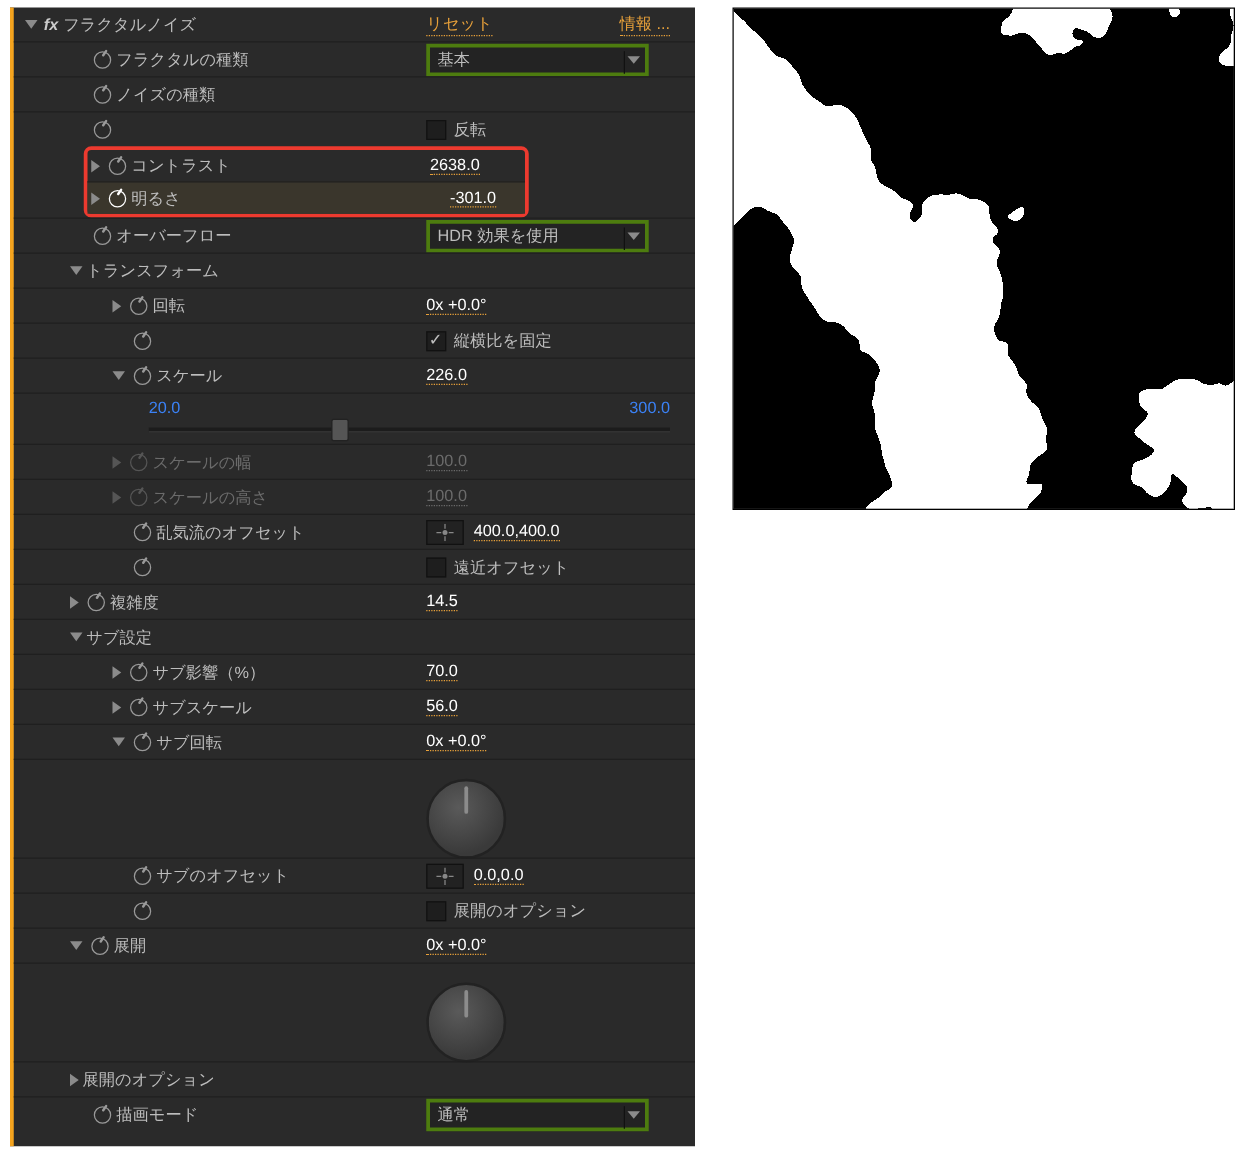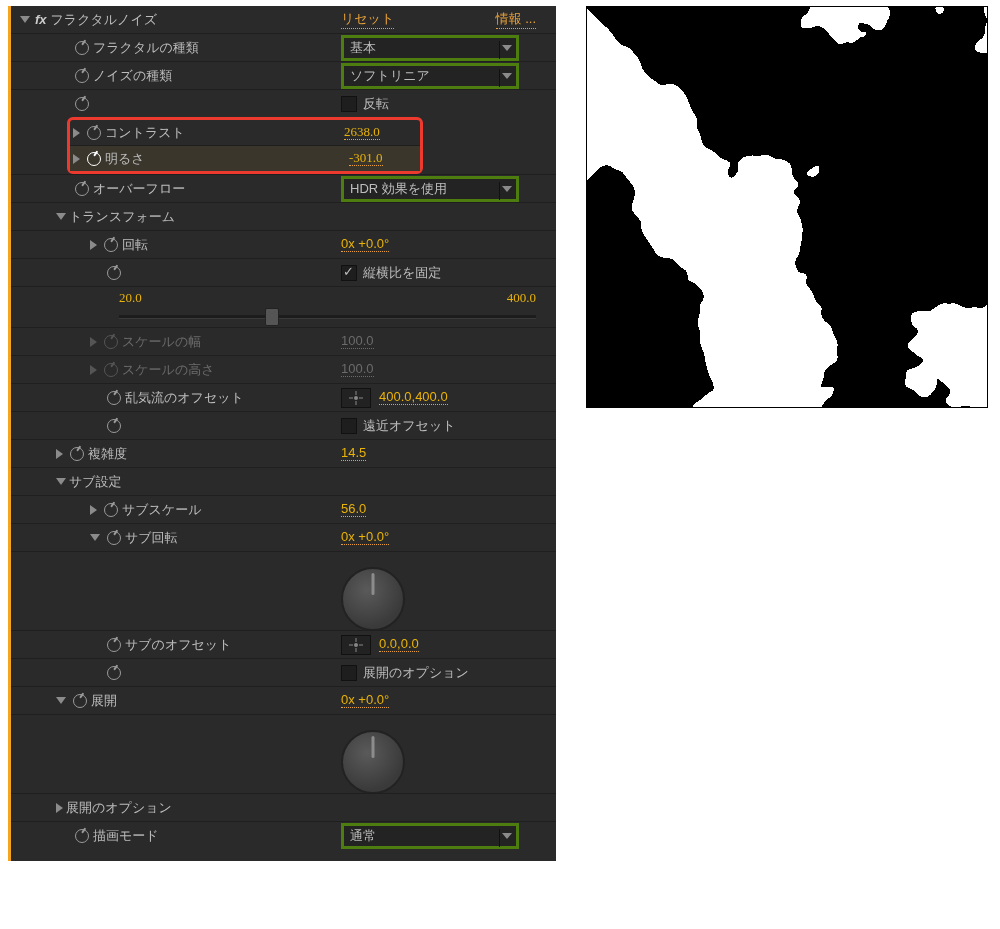--- a/index.html
+++ b/index.html
@@ -15,21 +15,21 @@
   .stop::before{content:"";position:absolute;inset:0;border:1.5px solid #9a9a9a;border-radius:50%;}
   .stop::after{content:"";position:absolute;left:50%;top:-2px;width:2px;height:6px;background:#9a9a9a;border-radius:1px;transform:translateX(-50%) rotate(35deg);transform-origin:bottom center;}
   .stop.dim::before{border-color:#555;}
   .stop.dim::after{background:#555;}
   .stop.active::before{border-color:#d3d3d3;}
   .stop.active::after{background:#d3d3d3;}
   .stop.active{filter:brightness(1.4);}
   .lbl{flex:0 0 auto;color:#bdbdbd;}
   .lbl.dim{color:#6b6b6b;}
   .valcol{position:absolute;left:330px;top:0;height:100%;display:flex;align-items:center;}
-  .hot{color:#eab308;border-bottom:1px dotted #e8a13a;line-height:14px;}
+  .hot{color:#ffffff;border-bottom:1px dotted #e8a13a;line-height:14px;}
   .hot.dim{color:#6b6b6b;border-bottom-color:#6b6b6b;}
   .link{color:#e8a13a;border-bottom:1px dotted #e8a13a;cursor:pointer;}
   .dd{display:inline-flex;align-items:center;background:#232323;border:3px solid #4d7c0f;height:20px;min-width:160px;padding:0 6px;color:#bdbdbd;position:relative;}
   .dd .caret{position:absolute;right:4px;top:50%;transform:translateY(-50%);width:0;height:0;border-left:5px solid transparent;border-right:5px solid transparent;border-top:6px solid #8b8b8b;}
   .dd .caret::before{content:"";position:absolute;left:-8px;top:-10px;width:1px;height:18px;background:#111;}
   .chk{display:inline-block;width:14px;height:14px;border:1px solid #111;background:#1e1e1e;margin-right:6px;position:relative;vertical-align:middle;}
   .chk.on::after{content:"✓";position:absolute;left:1px;top:-2px;color:#bdbdbd;font-size:13px;}
   .fx{font-style:italic;font-weight:bold;color:#cbcbcb;margin:0 4px 0 2px;}
   .highlight{border:3px solid #ed3a2f;border-radius:6px;}
   .slider{position:relative;height:18px;margin:1px 0 0 0;}
@@ -69,53 +69,47 @@
         <span>基本</span>
         <span class="caret"></span>
       </span>
     </div>
   </div>
 
   <div class="row">
     <span class="pad" style="width:60px"></span>
     <span class="stop"></span>
     <span class="lbl">ノイズの種類</span>
-    <div class="valcol">
-      <span class="dd">
-        <span>ソフトリニア</span>
-        <span class="caret"></span>
-      </span>
-    </div>
   </div>
 
   <div class="row">
     <span class="pad" style="width:60px"></span>
     <span class="stop"></span>
     <div class="valcol">
       <span class="chk"></span>
       <span class="lbl">反転</span>
     </div>
   </div>
 
-  <div class="highlight" style="margin:0 0 0 56px;width:350px;font-family:Liberation Serif, serif;">
+  <div class="highlight" style="margin:0 0 0 56px;width:350px;">
     <div class="row" style="border-top:none;height:25px;">
       <span class="pad" style="width:0px"></span>
       <span class="tri right"></span>
       <span class="stop"></span>
       <span class="lbl">コントラスト</span>
       <div class="valcol" style="left:274px">
         <span class="hot">2638.0</span>
       </div>
     </div>
     <div class="row" style="background:#3a362c;height:25px;">
       <span class="pad" style="width:0px"></span>
       <span class="tri right"></span>
       <span class="stop active"></span>
       <span class="lbl">明るさ</span>
-      <div class="valcol" style="left:279px">
+      <div class="valcol" style="left:290px">
         <span class="hot">-301.0</span>
       </div>
     </div>
   </div>
 
   <div class="row">
     <span class="pad" style="width:60px"></span>
     <span class="stop"></span>
     <span class="lbl">オーバーフロー</span>
     <div class="valcol">
@@ -144,27 +138,36 @@
 
   <div class="row">
     <span class="pad" style="width:92px"></span>
     <span class="stop"></span>
     <div class="valcol">
       <span class="chk on"></span>
       <span class="lbl">縦横比を固定</span>
     </div>
   </div>
 
+  <div class="row">
+    <span class="pad" style="width:76px"></span>
+    <span class="tri down"></span>
+    <span class="stop"></span>
+    <span class="lbl">スケール</span>
+    <div class="valcol">
+      <span class="hot">226.0</span>
+    </div>
+  </div>
 
   <div class="row" style="height:40px;">
     <span class="pad" style="width:108px"></span>
     <div style="flex:1;padding-right:20px;">
-      <div style="display:flex;justify-content:space-between;color:#eab308;font-family:Liberation Serif, serif;">
+      <div style="display:flex;justify-content:space-between;color:#3b82f6;">
         <span>20.0</span>
-        <span>400.0</span>
+        <span>300.0</span>
       </div>
       <div class="slider">
         <div class="slider-track"></div>
         <div class="slider-thumb" style="left:35%;"></div>
       </div>
     </div>
   </div>
 
   <div class="row">
     <span class="pad" style="width:76px"></span>
@@ -222,20 +225,29 @@
       <span class="hot">14.5</span>
     </div>
   </div>
 
   <div class="row">
     <span class="pad" style="width:42px"></span>
     <span class="tri down"></span>
     <span class="lbl">サブ設定</span>
   </div>
 
+  <div class="row">
+    <span class="pad" style="width:76px"></span>
+    <span class="tri right"></span>
+    <span class="stop"></span>
+    <span class="lbl">サブ影響（%）</span>
+    <div class="valcol">
+      <span class="hot">70.0</span>
+    </div>
+  </div>
 
   <div class="row">
     <span class="pad" style="width:76px"></span>
     <span class="tri right"></span>
     <span class="stop"></span>
     <span class="lbl">サブスケール</span>
     <div class="valcol">
       <span class="hot">56.0</span>
     </div>
   </div>

